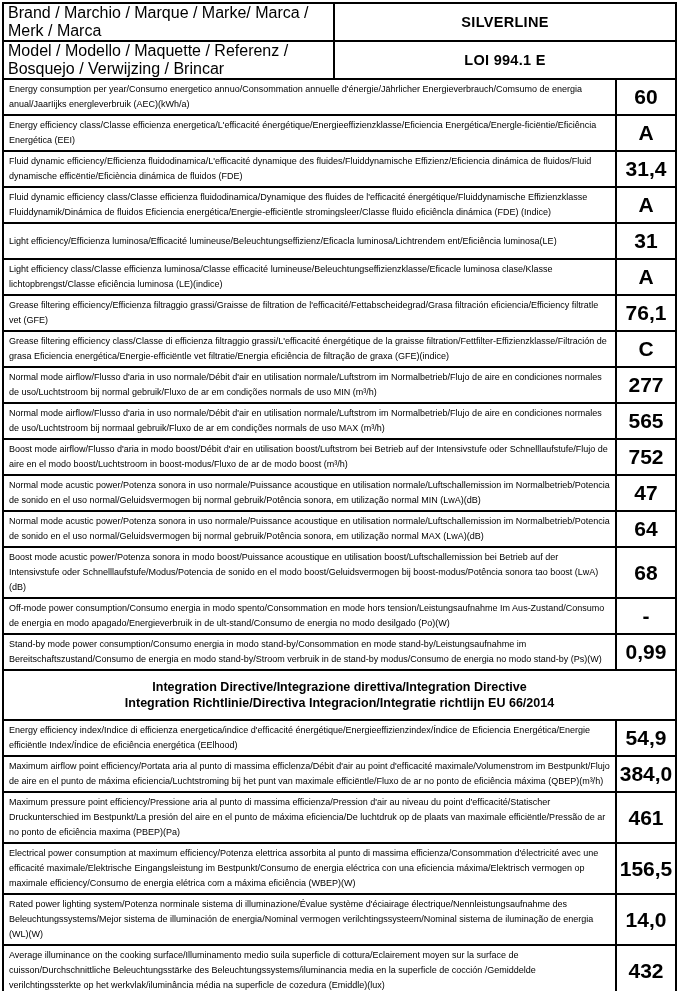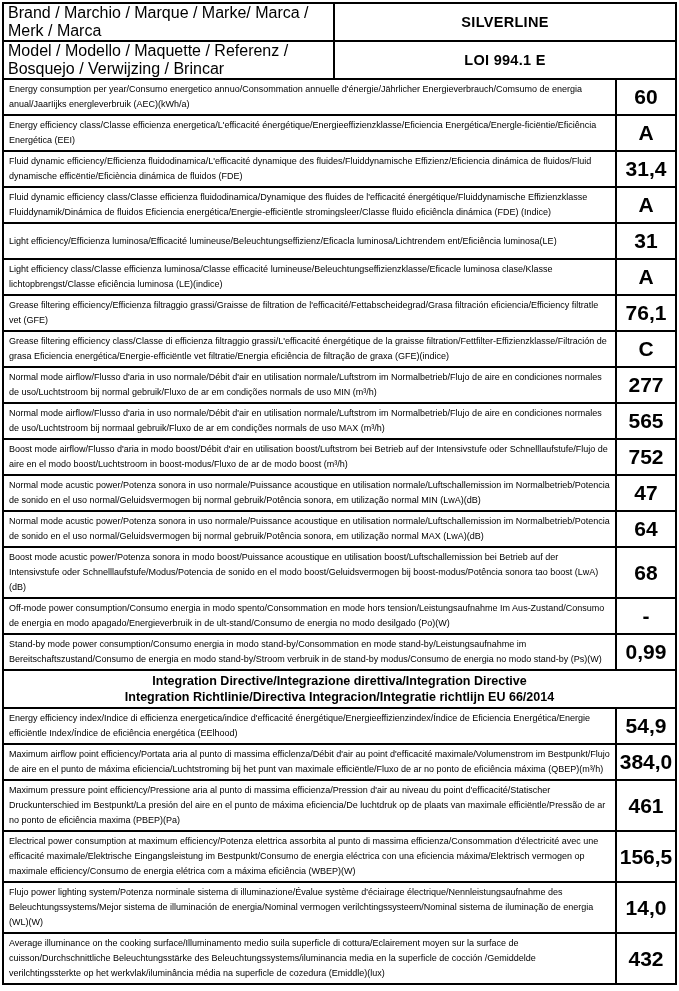--- a/index.html
+++ b/index.html
@@ -47,21 +47,21 @@
   }
   .spec-value {
     width: 60px; border-left: 2px solid #000;
     display: flex; align-items: center; justify-content: center;
     font-weight: bold; font-size: 21px;
   }
 
   
   .int-header {
     flex-direction: column; align-items: center; justify-content: flex-end;
-    min-height: 32px; padding: 2px;
+    min-height: 32px; padding: 8px;
   }
   .int-header div {
     font-weight: bold; font-size: 12.5px; line-height: 16px; text-align: center;
   }
 </style>
 </head>
 <body>
 
 <div class="doc">
 
@@ -179,21 +179,21 @@
     <div class="spec-label">Maximum pressure point efficiency/Pressione aria al punto di massima efficienza/Pression d'air au niveau du point d'efficacité/Statischer Druckunterschied im Bestpunkt/La presión del aire en el punto de máxima eficiencia/De luchtdruk op de plaats van maximale efficiëntle/Pressão de ar no ponto de eficiência maxima (PBEP)(Pa)</div>
     <div class="spec-value">461</div>
   </div>
 
   <div class="row spec-row">
     <div class="spec-label">Electrical power consumption at maximum efficiency/Potenza elettrica assorbita al punto di massima efficienza/Consommation d'électricité avec une efficacité maximale/Elektrische Eingangsleistung im Bestpunkt/Consumo de energia eléctrica con una eficiencia máxima/Elektrisch vermogen op maximale efficiency/Consumo de energia elétrica com a máxima eficiência (WBEP)(W)</div>
     <div class="spec-value">156,5</div>
   </div>
 
   <div class="row spec-row">
-    <div class="spec-label">Flujo power lighting system/Potenza norminale sistema di illuminazione/Évalue système d'éciairage électrique/Nennleistungsaufnahme des Beleuchtungssystems/Mejor sistema de illuminación de energia/Nominal vermogen verilchtingssysteem/Nominal sistema de iluminação de energia (WL)(W)</div>
+    <div class="spec-label">Rated power lighting system/Potenza norminale sistema di illuminazione/Évalue système d'éciairage électrique/Nennleistungsaufnahme des Beleuchtungssystems/Mejor sistema de illuminación de energia/Nominal vermogen verilchtingssysteem/Nominal sistema de iluminação de energia (WL)(W)</div>
     <div class="spec-value">14,0</div>
   </div>
 
   <div class="row spec-row">
     <div class="spec-label">Average illuminance on the cooking surface/Illuminamento medio suila superficle di cottura/Eclairement moyen sur la surface de cuisson/Durchschnittliche Beleuchtungsstärke des Beleuchtungssystems/iluminancia media en la superficle de cocción /Gemiddelde verilchtingssterkte op het werkvlak/iluminância média na superficle de cozedura (Emiddle)(lux)</div>
     <div class="spec-value">432</div>
   </div>
 </div>
 
 </div>

